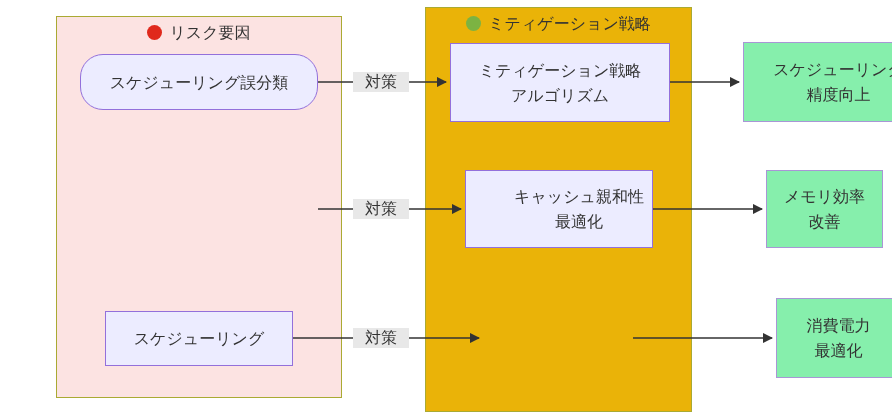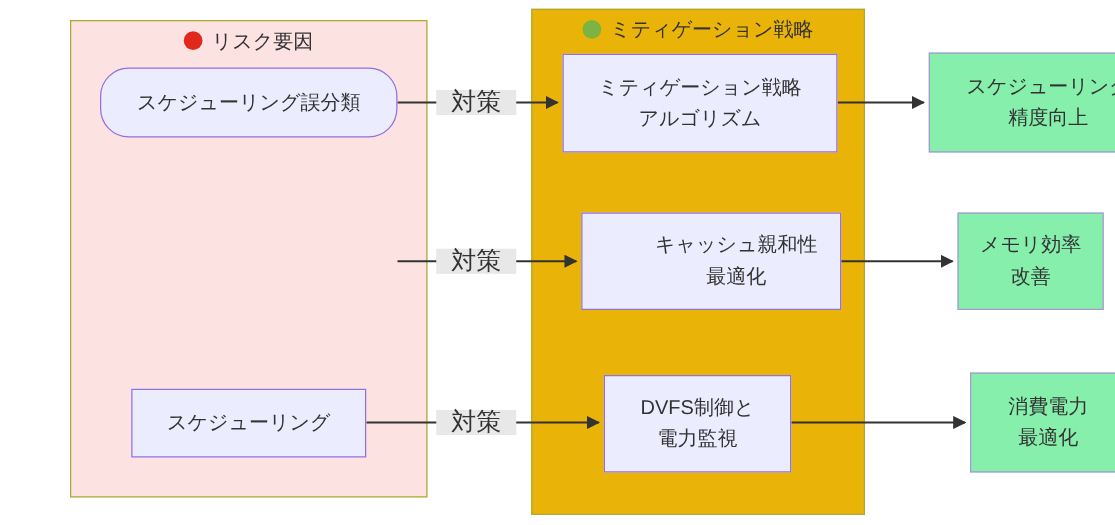--- a/index.html
+++ b/index.html
@@ -68,39 +68,39 @@
     border: 1px solid #9370db;
   }
   .node-out {
     background: #86efac;
     border: 1px solid #a996d6;
   }
   #node-risk1 { left: 32px;  top: 54px;  width: 238px; height: 56px; border-radius: 23px; }
   #node-risk2 { left: 32px;  top: 171px; width: 238px; height: 77px; }
   #node-risk3 { left: 57px;  top: 311px; width: 188px; height: 55px; }
   #node-mit1  { left: 402px; top: 43px;  width: 220px; height: 79px; }
-  #node-mit2  { left: 417px; top: 170px; width: 208px; height: 78px; padding-left: 40px; }
+  #node-mit2  { left: 417px; top: 170px; width: 188px; height: 78px; padding-left: 40px; }
   #node-mit3  { left: 435px; top: 300px; width: 150px; height: 78px; }
   #node-out1  { left: 695px; top: 42px;  width: 191px; height: 80px; }
   #node-out2  { left: 718px; top: 170px; width: 117px; height: 78px; }
   #node-out3  { left: 728px; top: 298px; width: 125px; height: 80px; }
 
   
   .edges-layer {
     position: absolute;
     left: 0; top: 0;
     width: 892px; height: 420px;
     pointer-events: none;
   }
   .edge-label {
     position: absolute;
     transform: translate(-50%, -50%);
     background: #e8e8e8;
     color: #333333;
-    font-size: 20px;
+    font-size: 16px;
     line-height: 20px;
     padding: 0 12px;
     white-space: nowrap;
   }
   #edge-label-1 { left: 333px; top: 82px; }
   #edge-label-3 { left: 333px; top: 209px; }
   #edge-label-5 { left: 333px; top: 338px; }
 </style>
 </head>
 <body>
@@ -137,22 +137,20 @@
   <div class="edge-label" id="edge-label-3">対策</div>
   <div class="edge-label" id="edge-label-5">対策</div>
 
   <div class="node node-lav" id="node-risk1">スケジューリング誤分類</div>
   <div class="node node-lav" id="node-risk3">スケジューリング</div>
 
   <div class="node node-lav" id="node-mit1">ミティゲーション戦略
 アルゴリズム</div>
   <div class="node node-lav" id="node-mit2">キャッシュ親和性
 最適化</div>
-  <div class="node node-lav" id="node-mit3">DVFS制御と
-電力監視</div>
 
   <div class="node node-out" id="node-out1">スケジューリング
 精度向上</div>
   <div class="node node-out" id="node-out2">メモリ効率
 改善</div>
   <div class="node node-out" id="node-out3">消費電力
 最適化</div>
 
 </div>
 

